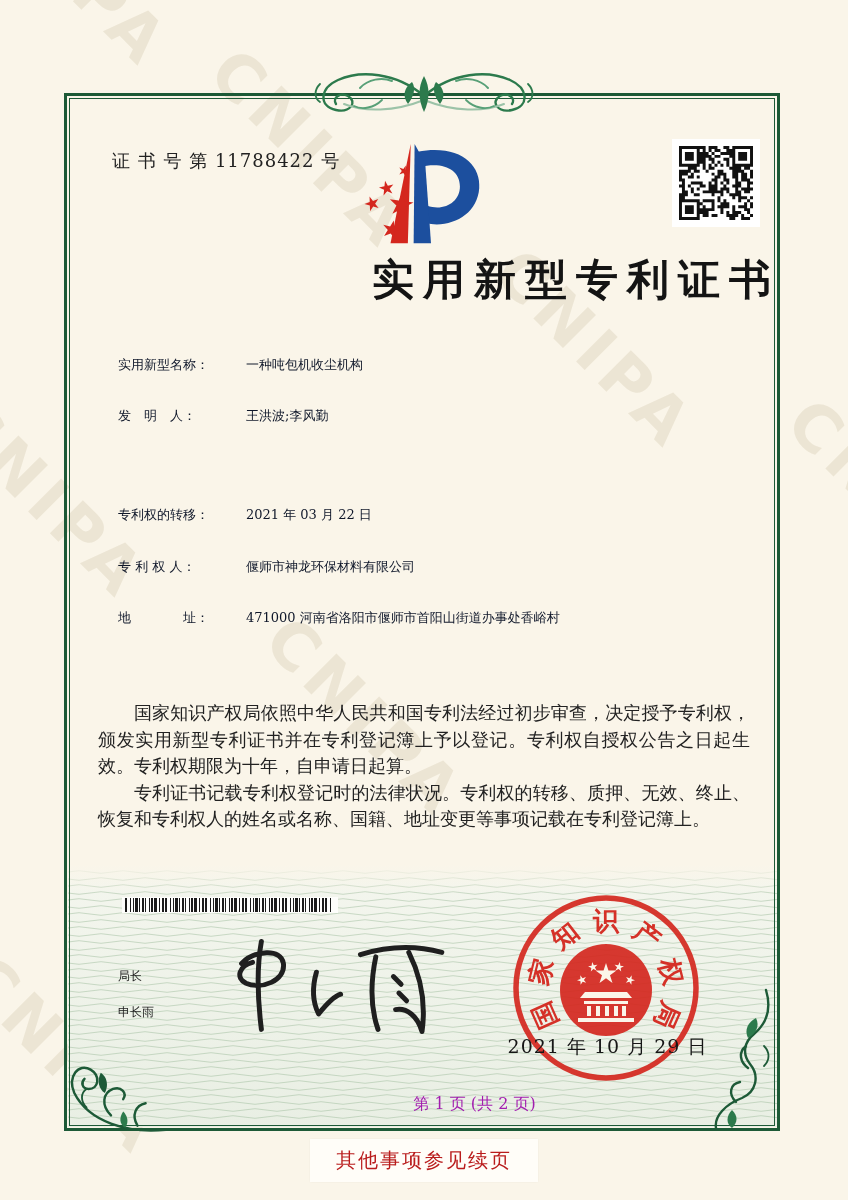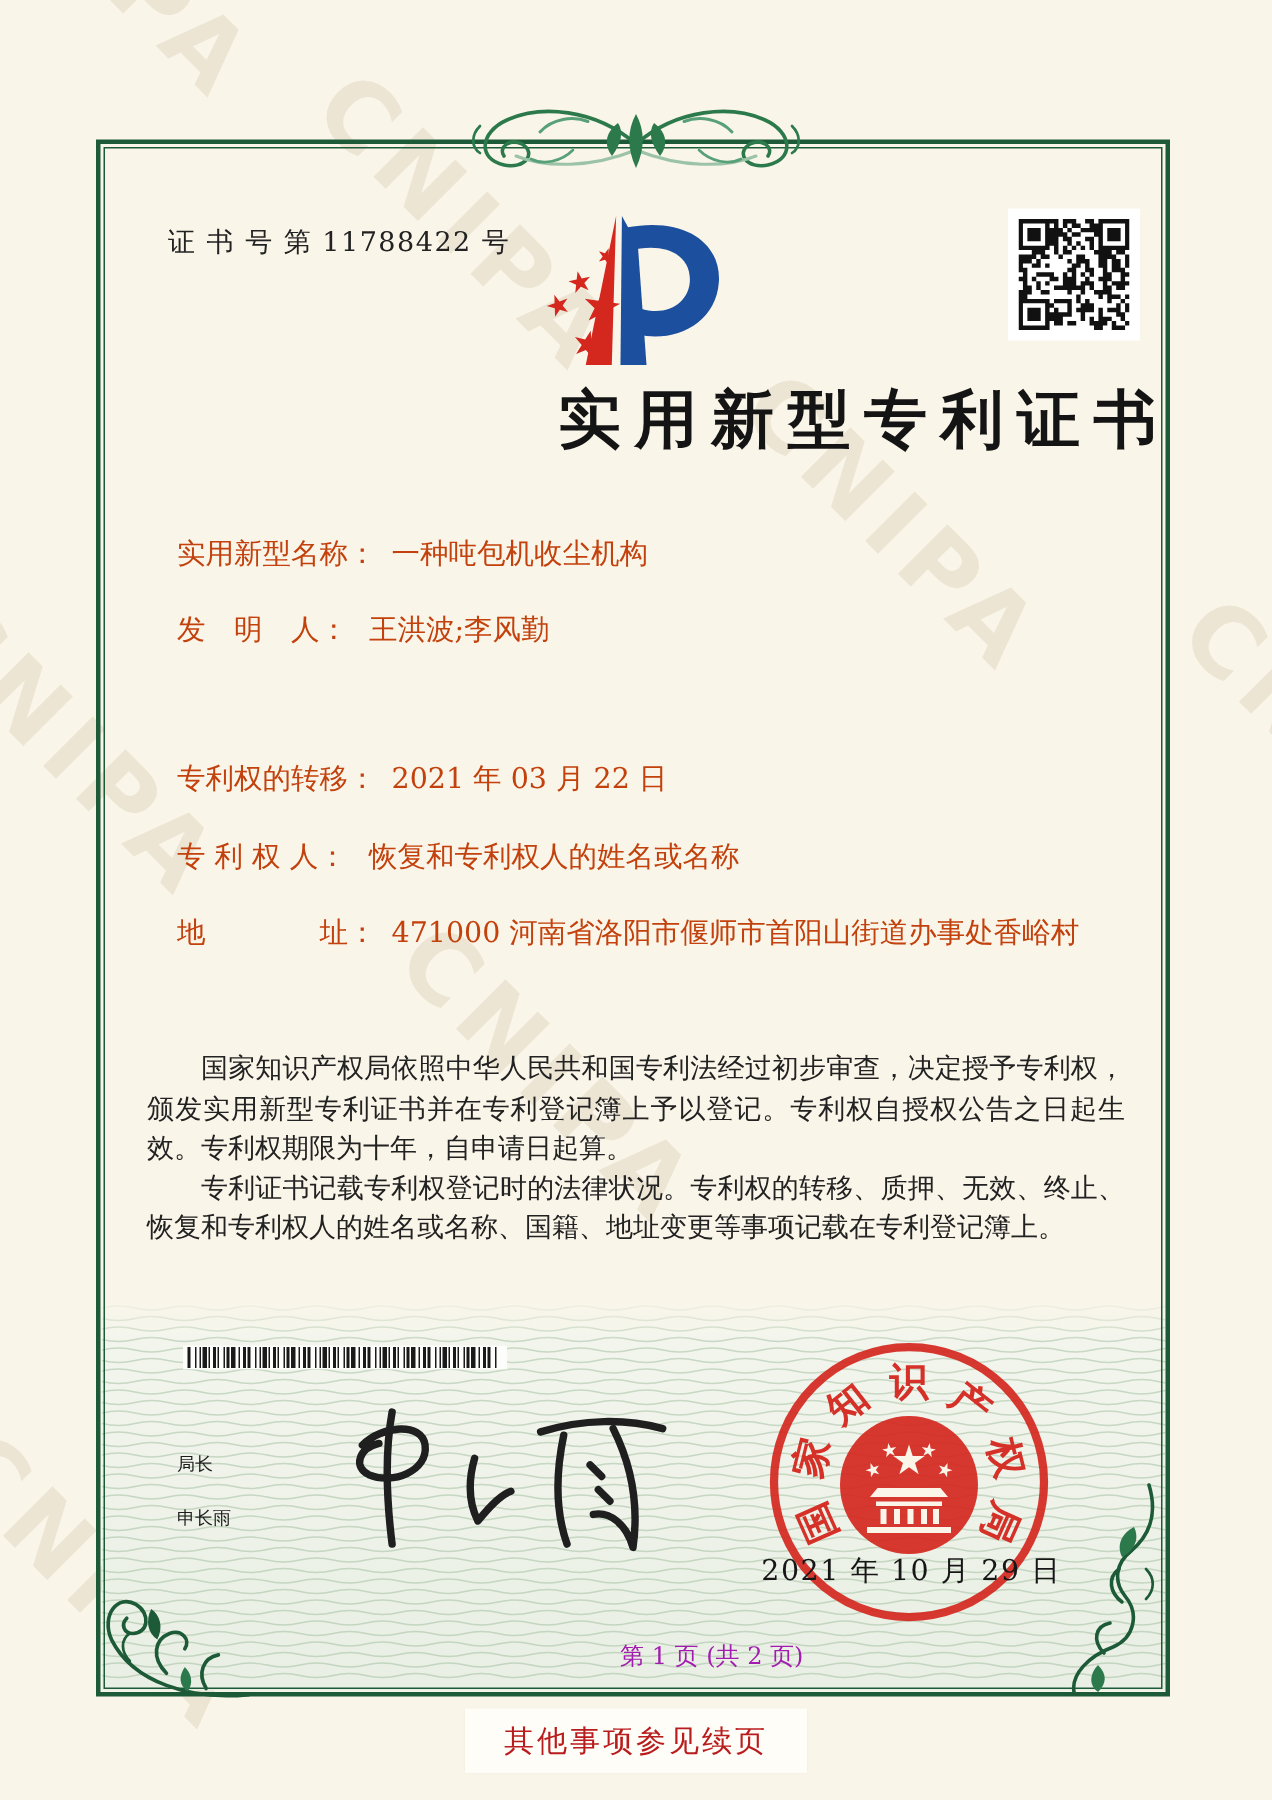--- a/index.html
+++ b/index.html
@@ -15,21 +15,21 @@
   .frame{position:absolute;left:64px;top:93px;width:716px;height:1038px;border:3px solid #1d5a37;
          box-sizing:border-box;z-index:3;pointer-events:none;}
   .frame-inner{position:absolute;left:2px;top:2px;right:2px;bottom:2px;border:1px solid #1d5a37;}
   .orn{position:absolute;z-index:4;}
   .content{position:absolute;z-index:5;}
   .certno{left:112px;top:149px;font-size:18px;letter-spacing:1px;color:#222;}
   .title{left:64px;top:252px;width:716px;text-align:right;font-size:42px;font-weight:700;
          letter-spacing:9px;padding-left:9px;box-sizing:border-box;color:#141414;}
   .qrbox{left:672px;top:139px;width:88px;height:88px;background:#fff;}
   .qrbox svg{position:absolute;left:7px;top:7px;}
-  .row{left:118px;width:640px;font-size:19px;color:#c2410c;white-space:nowrap;}
+  .row{left:118px;width:640px;font-size:13px;color:#0f172a;white-space:nowrap;}
   .row .lab{display:inline-block;min-width:118px;white-space:pre;}
   .row .val{margin-left:10px;}
   .grant2{position:absolute;left:337px;top:0;white-space:nowrap;}
   .paras{left:98px;top:700px;width:652px;font-size:18px;line-height:26.5px;color:#222;}
   .paras p{margin:0;text-indent:2em;text-align:justify;}
   .bc{left:122px;top:897px;z-index:5;}
   .signer{left:118px;font-size:12px;color:#1c1c1c;z-index:6;}
   .sig{left:224px;top:926px;z-index:6;}
   .seal{left:496px;top:878px;z-index:6;}
   .sealdate{left:500px;top:1034px;width:215px;text-align:center;font-size:19px;color:#161616;z-index:7;letter-spacing:1px;}
@@ -128,21 +128,21 @@
   <div class="content row" style="top:356px">
     <span class="lab">实用新型名称：</span><span class="val">一种吨包机收尘机构</span>
   </div>
   <div class="content row" style="top:407px">
     <span class="lab">发　明　人：</span><span class="val">王洪波;李风勤</span>
   </div>
   <div class="content row" style="top:506px">
     <span class="lab">专利权的转移：</span><span class="val">2021 年 03 月 22 日</span>
   </div>
   <div class="content row" style="top:558px">
-    <span class="lab">专 利 权 人：</span><span class="val">恢复和专利权人的姓名或名称</span>
+    <span class="lab">专 利 权 人：</span><span class="val">偃师市神龙环保材料有限公司</span>
   </div>
   <div class="content row" style="top:609px">
     <span class="lab">地　　　　址：</span><span class="val">471000 河南省洛阳市偃师市首阳山街道办事处香峪村</span>
   </div>
 
   <div class="content paras">
     <p>国家知识产权局依照中华人民共和国专利法经过初步审查，决定授予专利权，颁发实用新型专利证书并在专利登记簿上予以登记。专利权自授权公告之日起生效。专利权期限为十年，自申请日起算。</p>
     <p>专利证书记载专利权登记时的法律状况。专利权的转移、质押、无效、终止、恢复和专利权人的姓名或名称、国籍、地址变更等事项记载在专利登记簿上。</p>
   </div>
 

